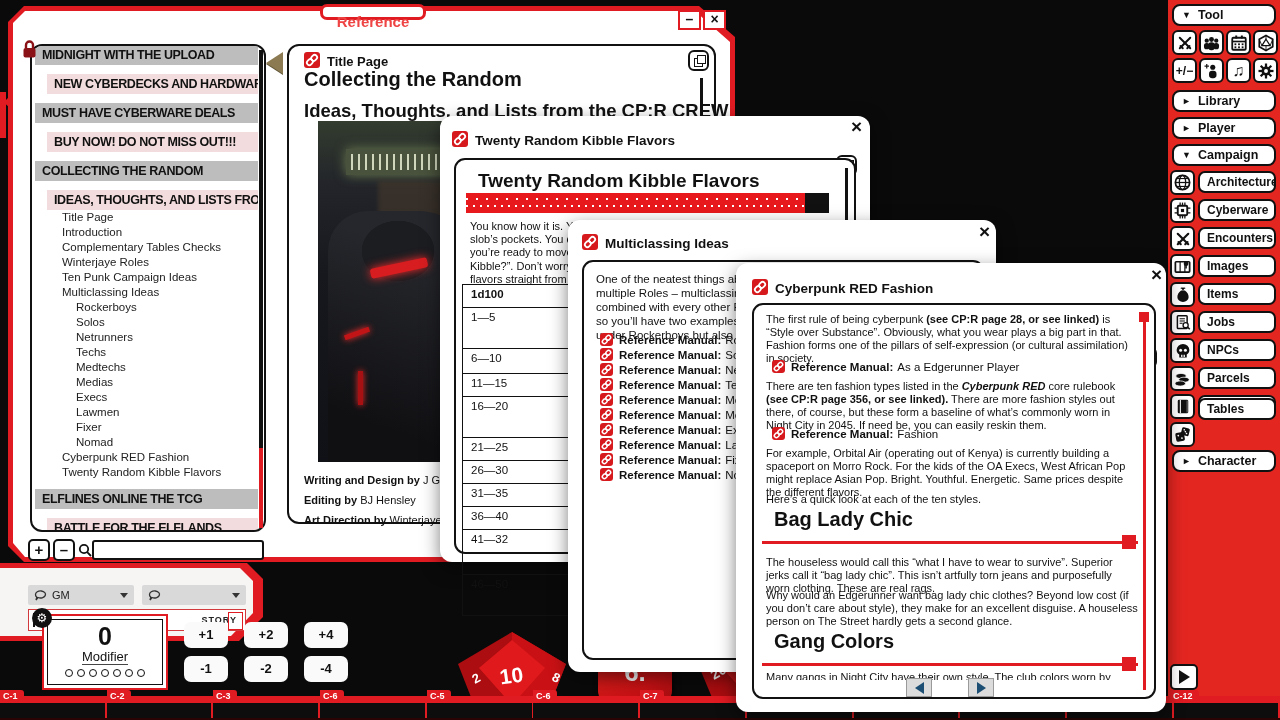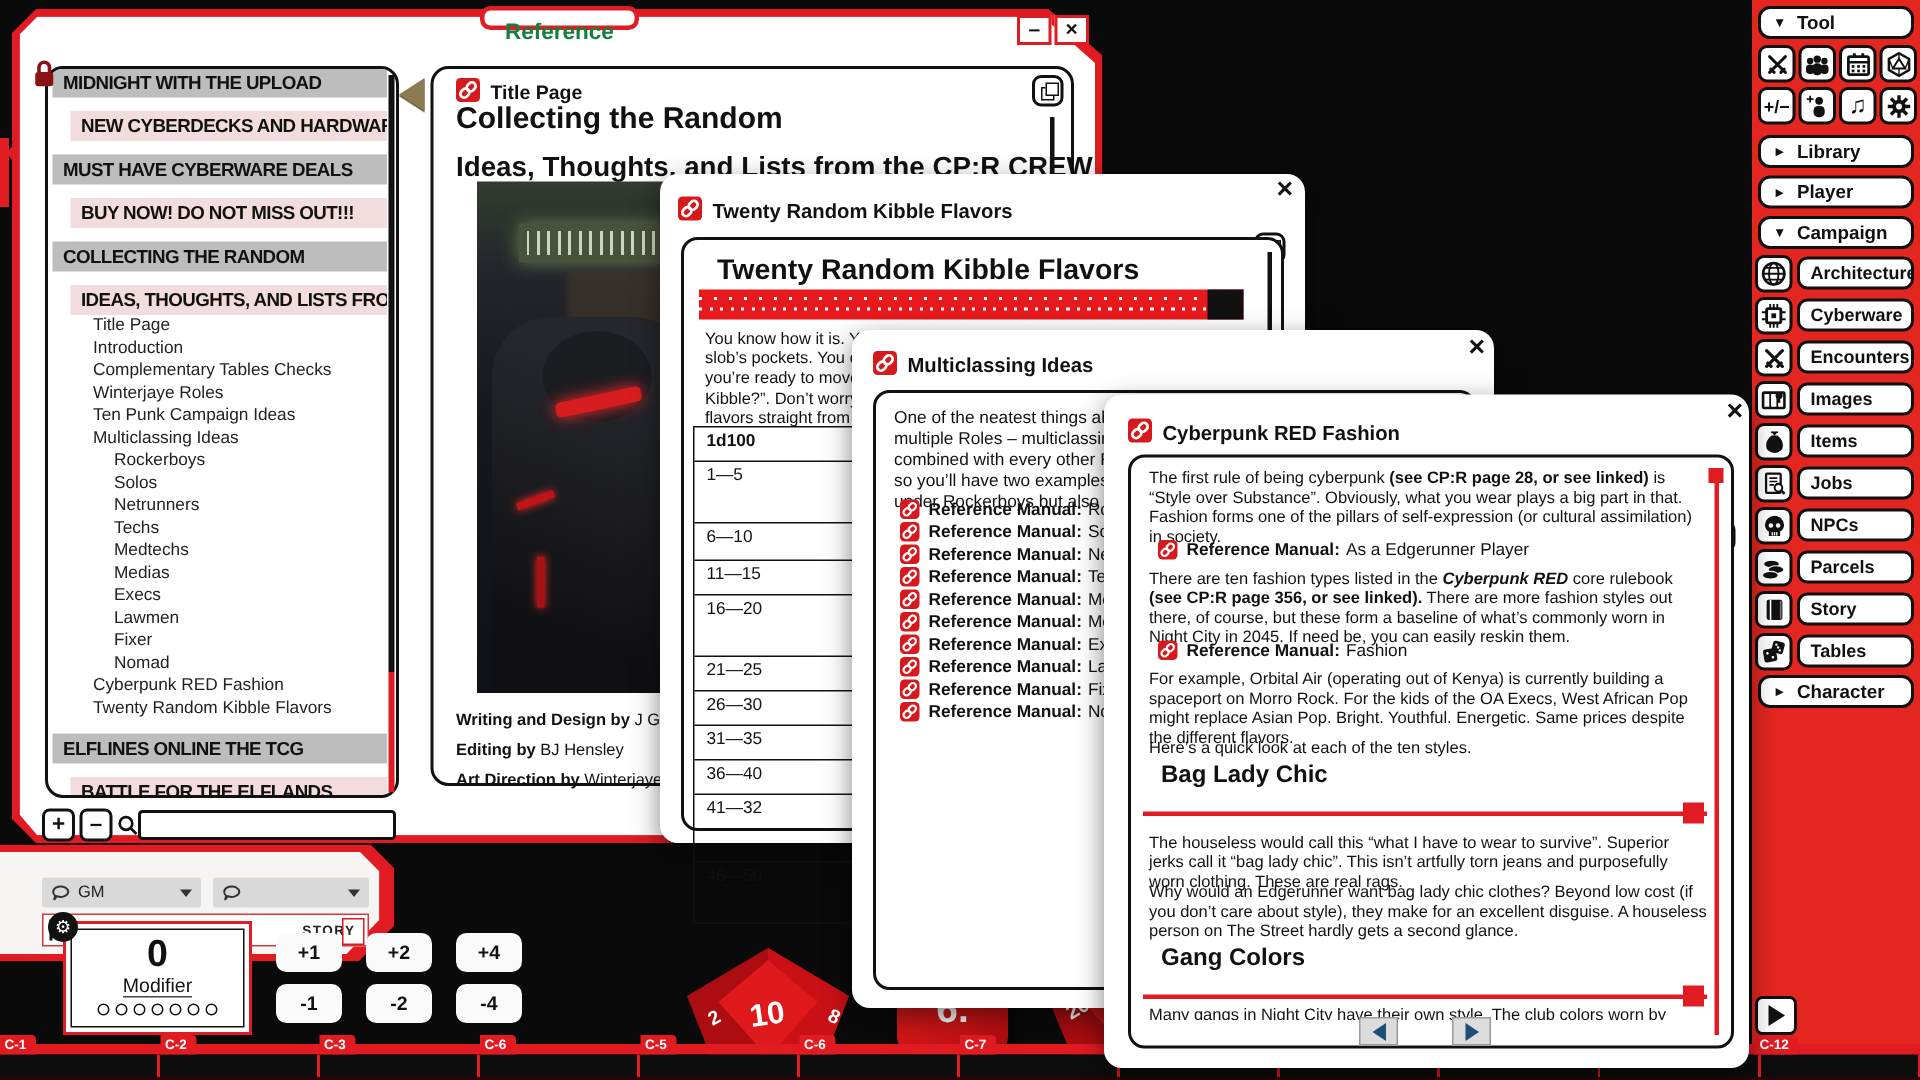--- a/index.html
+++ b/index.html
@@ -11,21 +11,21 @@
   
   .decor-diag{left:-12px;top:58px;width:120px;height:7px;background:#e11b22;transform:rotate(-46deg);}
   .decor-vert{left:0;top:92px;width:6px;height:46px;background:#e11b22;}
 
   
   #ref-outer{left:8px;top:6px;width:727px;height:556px;background:#e11b22;
     clip-path:polygon(16px 0,691px 0,727px 31px,727px 540px,711px 556px,16px 556px,0 540px,0 16px);}
   #ref-inner{position:absolute;left:5px;top:5px;width:717px;height:546px;background:#fff;
     clip-path:polygon(12px 0,682px 0,717px 31px,717px 532px,703px 546px,12px 546px,0 532px,0 12px);}
   #ref-tab{left:320px;top:4px;width:106px;height:16px;background:#fff;border:3px solid #e11b22;
-    border-radius:7px;text-align:center;line-height:30px;font-weight:700;font-size:15px;color:#15803d;box-sizing:border-box;}
+    border-radius:7px;text-align:center;line-height:30px;font-weight:700;font-size:15px;color:#ef4444;box-sizing:border-box;}
   .winbtn{width:23px;height:20px;background:#fff;border:2px solid #e11b22;box-sizing:border-box;
     text-align:center;line-height:15px;font-weight:900;font-size:14px;color:#111;}
   #ref-min{left:678px;top:10px;}
   #ref-close{left:703px;top:10px;}
 
   
   #toc-panel{left:30px;top:44px;width:236px;height:488px;border:2px solid #111;border-radius:12px;
     background:#fff;overflow:hidden;box-sizing:border-box;}
   #toc-list{margin-top:-10px;}
   .toc-row{white-space:nowrap;overflow:hidden;cursor:pointer;}
@@ -155,21 +155,21 @@
   #fa-panel{left:752px;top:303px;width:404px;height:396px;z-index:11;}
   .fa-text{position:absolute;width:372px;font-size:11px;line-height:13px;color:#111;z-index:11;}
   .seg-b{font-weight:700;}
   .seg-bi{font-weight:700;font-style:italic;}
   #fa-p1{left:766px;top:313px;}
   #fa-link1{left:772px;top:359px;position:absolute;z-index:11;}
   #fa-p2{left:766px;top:380px;}
   #fa-link2{left:772px;top:426px;position:absolute;z-index:11;}
   #fa-p3{left:766px;top:447px;}
   #fa-p4{left:766px;top:493px;}
-  .fa-h2{position:absolute;font-weight:700;font-size:16px;color:#111;z-index:11;}
+  .fa-h2{position:absolute;font-weight:700;font-size:20px;color:#111;z-index:11;}
   #fa-h2a{left:774px;top:508px;}
   #fa-rule-a{left:762px;top:541px;width:376px;height:2.5px;background:#e11b22;z-index:11;}
   #fa-sq-a{left:1122px;top:535px;width:14px;height:14px;background:#e11b22;z-index:11;}
   #fa-p5{left:766px;top:556px;}
   #fa-p6{left:766px;top:589px;}
   #fa-h2b{left:774px;top:630px;}
   #fa-rule-b{left:762px;top:663px;width:376px;height:2.5px;background:#e11b22;z-index:11;}
   #fa-sq-b{left:1122px;top:657px;width:14px;height:14px;background:#e11b22;z-index:11;}
   #fa-p7{left:766px;top:671px;height:9px;overflow:hidden;}
   #fa-scroll{left:1143px;top:312px;width:2.5px;height:378px;background:#e11b22;z-index:11;}
@@ -970,21 +970,21 @@
             <circle cx="11" cy="17" r="1.1" fill="#fff"></circle>
           </g>
           <g transform="rotate(14 16 9)">
             <rect x="10.5" y="3.5" width="10" height="10" rx="2" fill="#111"></rect>
             <circle cx="13.5" cy="6.5" r="1" fill="#fff"></circle>
             <circle cx="17.5" cy="10.5" r="1" fill="#fff"></circle>
             <circle cx="15.5" cy="8.5" r="1" fill="#fff"></circle>
           </g>
         </svg>
     </div>
-    <div class="cat-label" style="top:423px;">Tables</div>
+    <div class="cat-label" style="top:398px;">Tables</div>
 
     <div class="side-tab" style="top:450px;">
       <span class="arr">►</span>
       <span>Character</span>
     </div>
 
     <div id="play-btn">
       <span style="width:0;height:0;border-top:7px solid transparent;border-bottom:7px solid transparent;border-left:11px solid #111;"></span>
     </div>
   </div>

